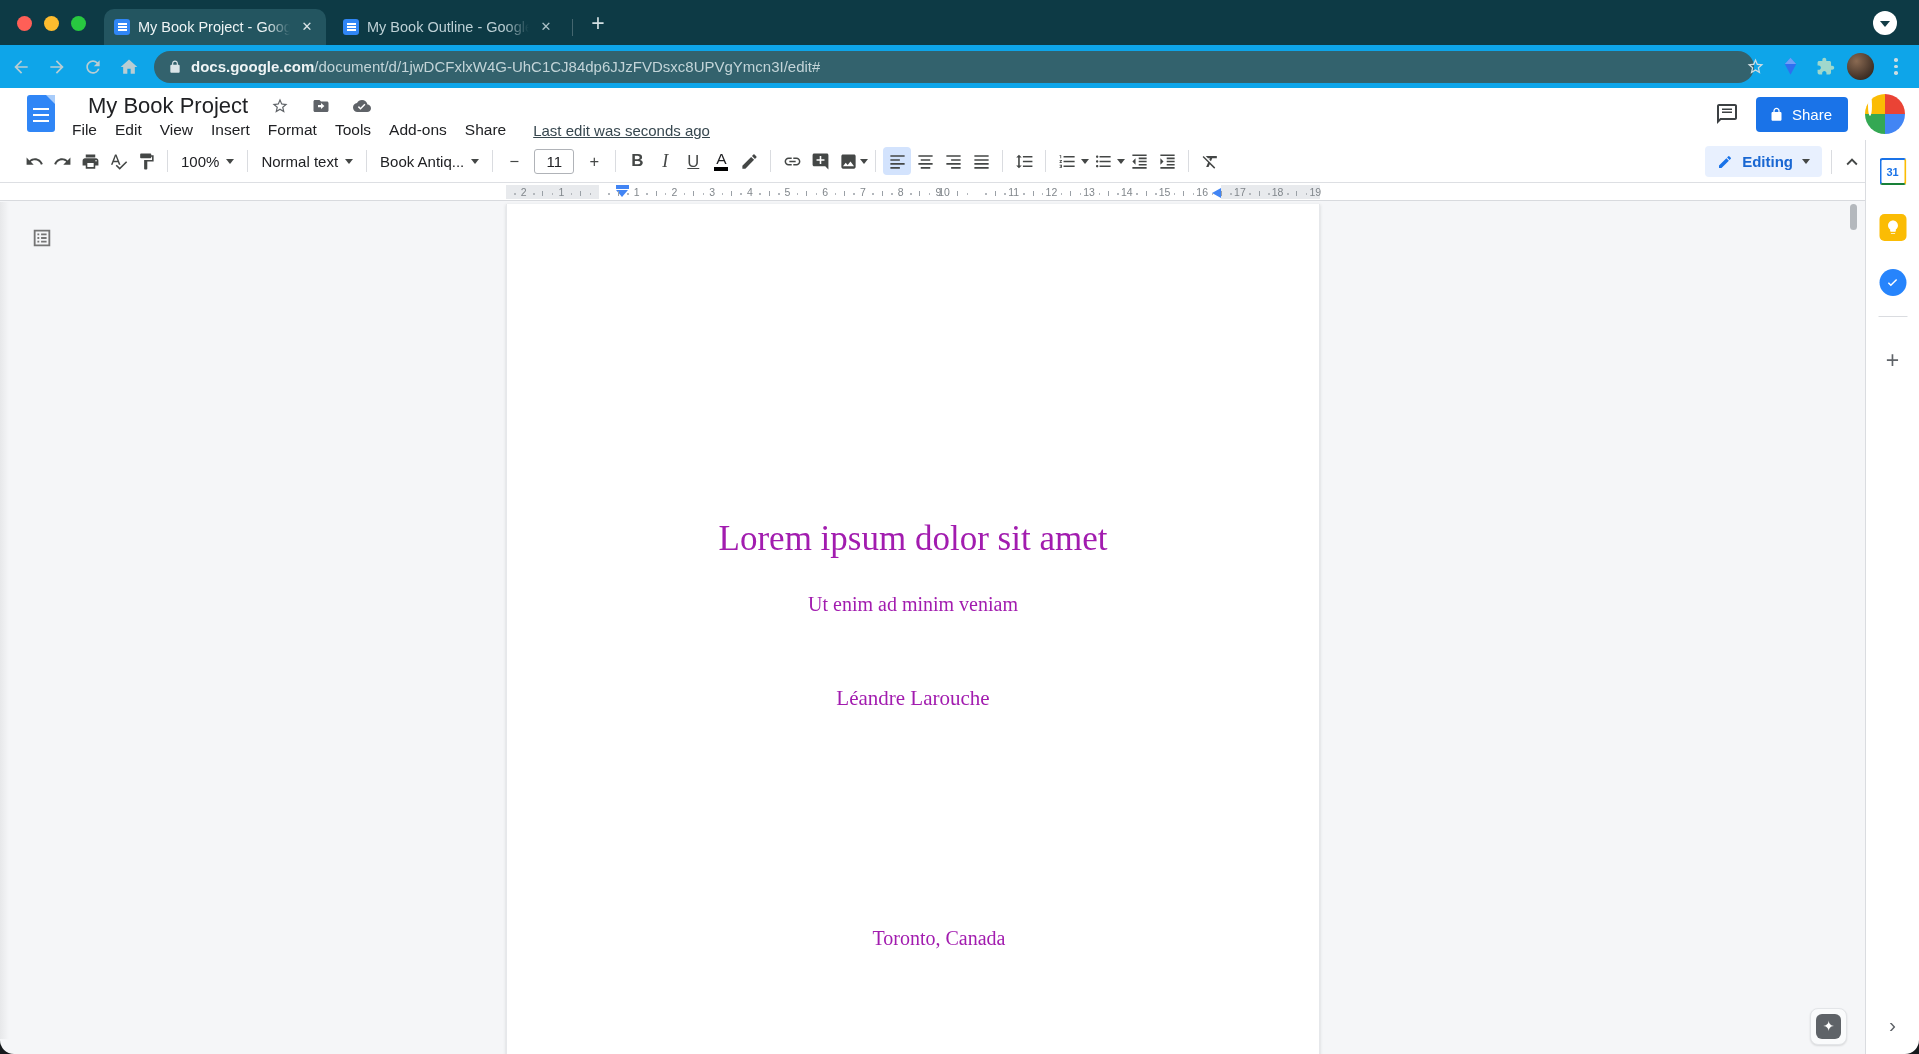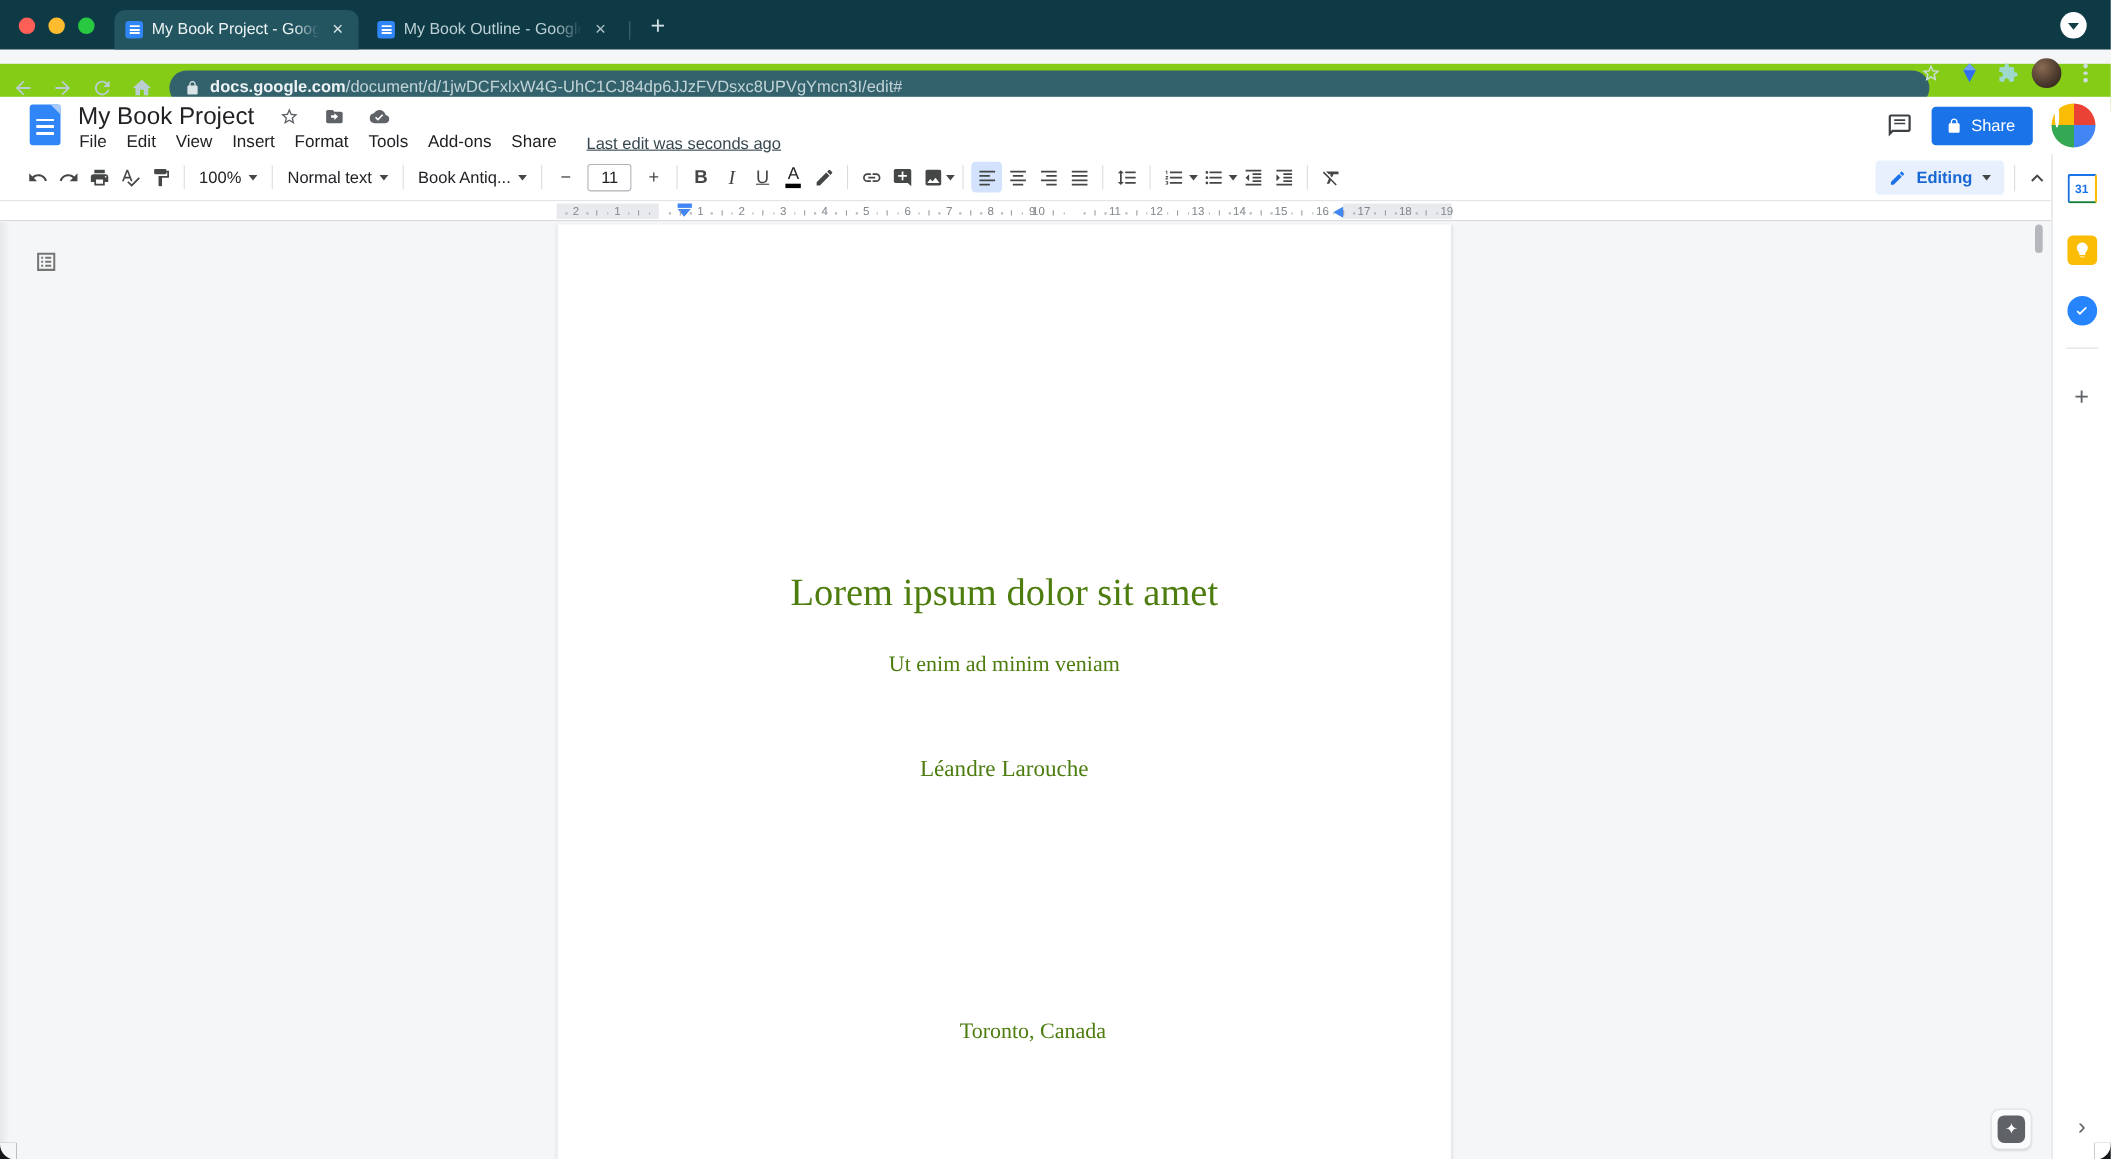--- a/index.html
+++ b/index.html
@@ -18,42 +18,42 @@
     -webkit-mask-image:linear-gradient(to right,#000 85%,transparent); mask-image:linear-gradient(to right,#000 85%,transparent); }
   .tab-close { font-size:13px; color:inherit; opacity:.9; width:18px; height:18px; line-height:18px; text-align:center; border-radius:50%; flex:none; }
   .favicon { width:16px; height:16px; border-radius:3px; background:#3086f6; position:relative; flex:none; }
   .favicon::after { content:""; position:absolute; left:3.5px; top:4px; width:9px; height:8px;
     background:repeating-linear-gradient(#fff 0 1.6px, transparent 1.6px 3.2px); }
   .tab-sep { position:absolute; left:572px; top:19px; width:1px; height:17px; background:#44666f; }
   .newtab { position:absolute; left:583px; top:9px; width:30px; height:30px; color:#d3dfe2; font-size:23px; line-height:28px; text-align:center; border-radius:50%; }
   .tabsearch { position:absolute; right:22px; top:11px; width:24px; height:24px; border-radius:50%; background:#fff; display:flex; align-items:center; justify-content:center; }
   .tabsearch .tri { width:0; height:0; border-left:5px solid transparent; border-right:5px solid transparent; border-top:6px solid #123c46; margin-top:2px; }
 
-  .urlrow { position:absolute; left:0; top:45px; width:100%; height:43px; background:#84cc16; display:flex; align-items:center;margin-top:13px; }
+  .urlrow { position:absolute; left:0; top:45px; width:100%; height:43px; background:#0ea5e9; display:flex; align-items:center; }
   .navic { width:30px; height:30px; margin-left:6px; display:flex; align-items:center; justify-content:center; color:#b9cdd2; flex:none; }
   .navic svg { width:20px; height:20px; fill:currentColor; }
   .urlpill { margin-left:10px; width:1600px; height:32px; border-radius:16px; background:#33626d; display:flex; align-items:center; padding:0 14px; gap:9px; }
   .urlpill svg { width:14px; height:14px; fill:#dbe5e8; flex:none; }
   .urltext { font-size:15px; color:#c3d4d8; white-space:nowrap; overflow:hidden; }
   .urltext b { color:#eef4f5; font-weight:bold; }
   .chromeright { position:absolute; right:0; top:45px; height:43px; display:flex; align-items:center; gap:9px; padding-right:10px; }
   .chromeright .cic { width:26px; height:26px; display:flex; align-items:center; justify-content:center; color:#cfdde1; }
   .chromeright svg { width:19px; height:19px; fill:currentColor; }
   .gem { width:15px; height:18px; }
   .avatar-sm { width:27px; height:27px; border-radius:50%; background:radial-gradient(circle at 35% 30%, #8a6a52, #4a382c 60%, #241a12); }
   .dots { display:flex; flex-direction:column; gap:3px; }
   .dots i { width:3.5px; height:3.5px; border-radius:50%; background:#cfdde1; }
 
   
   .docshead { position:absolute; left:0; top:88px; width:100%; height:52px; background:#fff; }
   .docslogo { position:absolute; left:27px; top:7px; width:28px; height:37px; background:#3086f6; border-radius:3px; }
   .docslogo::before { content:""; position:absolute; right:0; top:0; border-style:solid; border-width:0 9px 9px 0; border-color:transparent #a8ccfa transparent transparent; }
   .docslogo::after { content:""; position:absolute; left:6px; top:13px; width:16px; height:15px;
     background:repeating-linear-gradient(#fff 0 2.4px, transparent 2.4px 6px); }
-  .titlerow { position:absolute; left:71px; top:5px; display:flex; align-items:center; gap:23px; }
+  .titlerow { position:absolute; left:88px; top:5px; display:flex; align-items:center; gap:23px; }
   .doctitle { font-size:22px; color:#202124; }
   .hic { color:#5f6368; display:flex; align-items:center; }
   .hic svg { width:18px; height:18px; fill:currentColor; }
   .menurow { position:absolute; left:63px; top:31px; display:flex; align-items:center; }
   .menuitem { font-size:15.5px; color:#202124; padding:2px 9px; border-radius:4px; }
   .lastedit { font-size:15px; color:#37474f; text-decoration:underline; margin-left:18px; }
   .headright { position:absolute; right:14px; top:0; height:52px; display:flex; align-items:center; gap:17px; }
   .commentic { color:#3c4043; display:flex; }
   .commentic svg { width:24px; height:24px; fill:currentColor; }
   .sharebtn { height:35px; padding:0 16px 0 13px; background:#1a73e8; color:#fff; border:none; border-radius:4px; display:flex; align-items:center; gap:8px; font-size:15px; font-family:inherit; }
@@ -93,21 +93,21 @@
   .marker-left .bar { width:13px; height:3.5px; background:#4285f4; }
   .marker-left .tri { width:0; height:0; border-left:6.5px solid transparent; border-right:6.5px solid transparent; border-top:7px solid #4285f4; margin-top:1px; }
   .marker-right { position:absolute; left:1212px; top:5px; width:0; height:0; border-top:5.5px solid transparent; border-bottom:5.5px solid transparent; border-right:9px solid #4285f4; }
 
   
   .content { position:absolute; left:0; top:202px; width:1865px; height:852px; background:#f5f6f8; }
   .content::before { content:""; position:absolute; left:0; top:0; width:9px; height:100%; background:linear-gradient(to right,#e7e8ea,#f5f6f8); }
   .outlineic { position:absolute; left:31px; top:25px; color:#757575; }
   .outlineic svg { width:22px; height:22px; fill:currentColor; }
   .page { position:absolute; left:506px; top:2px; width:814px; height:880px; background:#fff; box-shadow:0 1px 3px rgba(60,64,67,.18); border:1px solid #e6e8eb; border-top:none; }
-  .dline { position:absolute; left:0; width:100%; text-align:center; font-family:"Liberation Serif", serif; color:#4d7c0f; }
+  .dline { position:absolute; left:0; width:100%; text-align:center; font-family:"Liberation Serif", serif; color:#a21caf; }
   .d-title { top:315px; font-size:35px; }
   .d-sub { top:389px; font-size:20px; }
   .d-author { top:482px; font-size:21px; }
   .d-date { top:677px; font-size:20px; }
   .d-loc { top:723px; font-size:20px;margin-left:26px; }
   .vscroll { position:absolute; left:1850px; top:2px; width:7px; height:26px; border-radius:4px; background:#b4b8bd; }
   .explore { position:absolute; left:1810px; top:806px; width:37px; height:37px; background:#fafbfc; border:1px solid #e3e5e8; border-radius:8px; box-shadow:0 1px 2px rgba(0,0,0,.12); display:flex; align-items:center; justify-content:center; }
   .explore .inner { width:25px; height:25px; background:#5f6368; border-radius:6px; color:#fff; font-size:14px; line-height:24px; text-align:center; }
 
   

